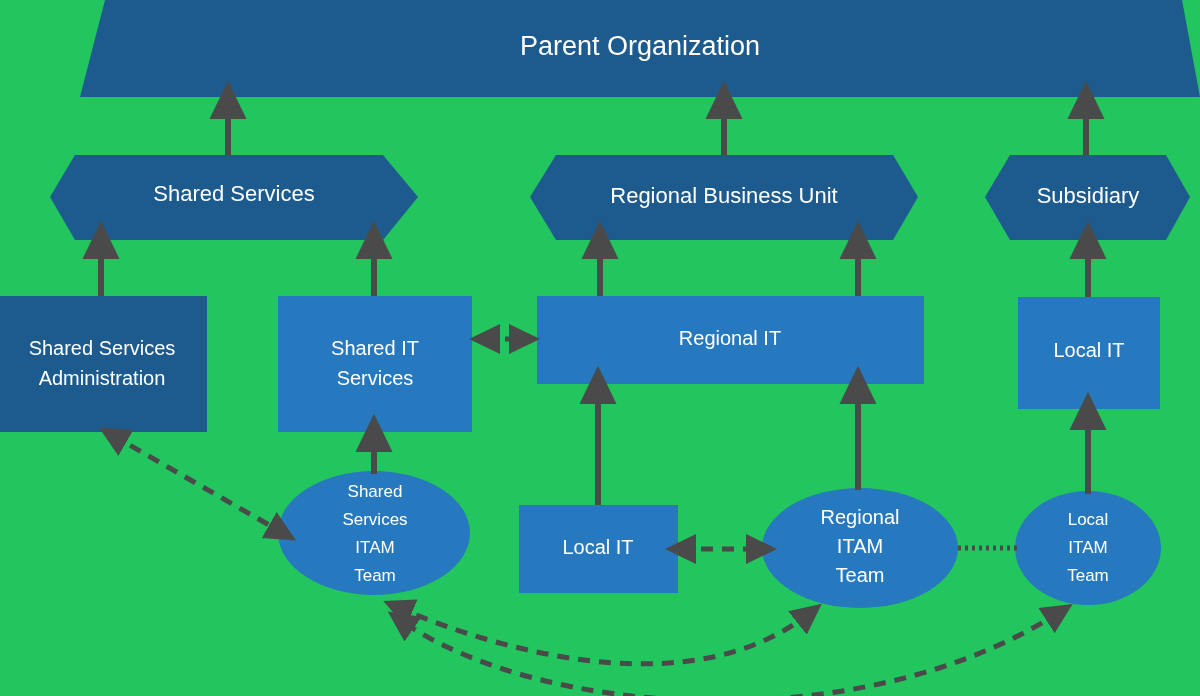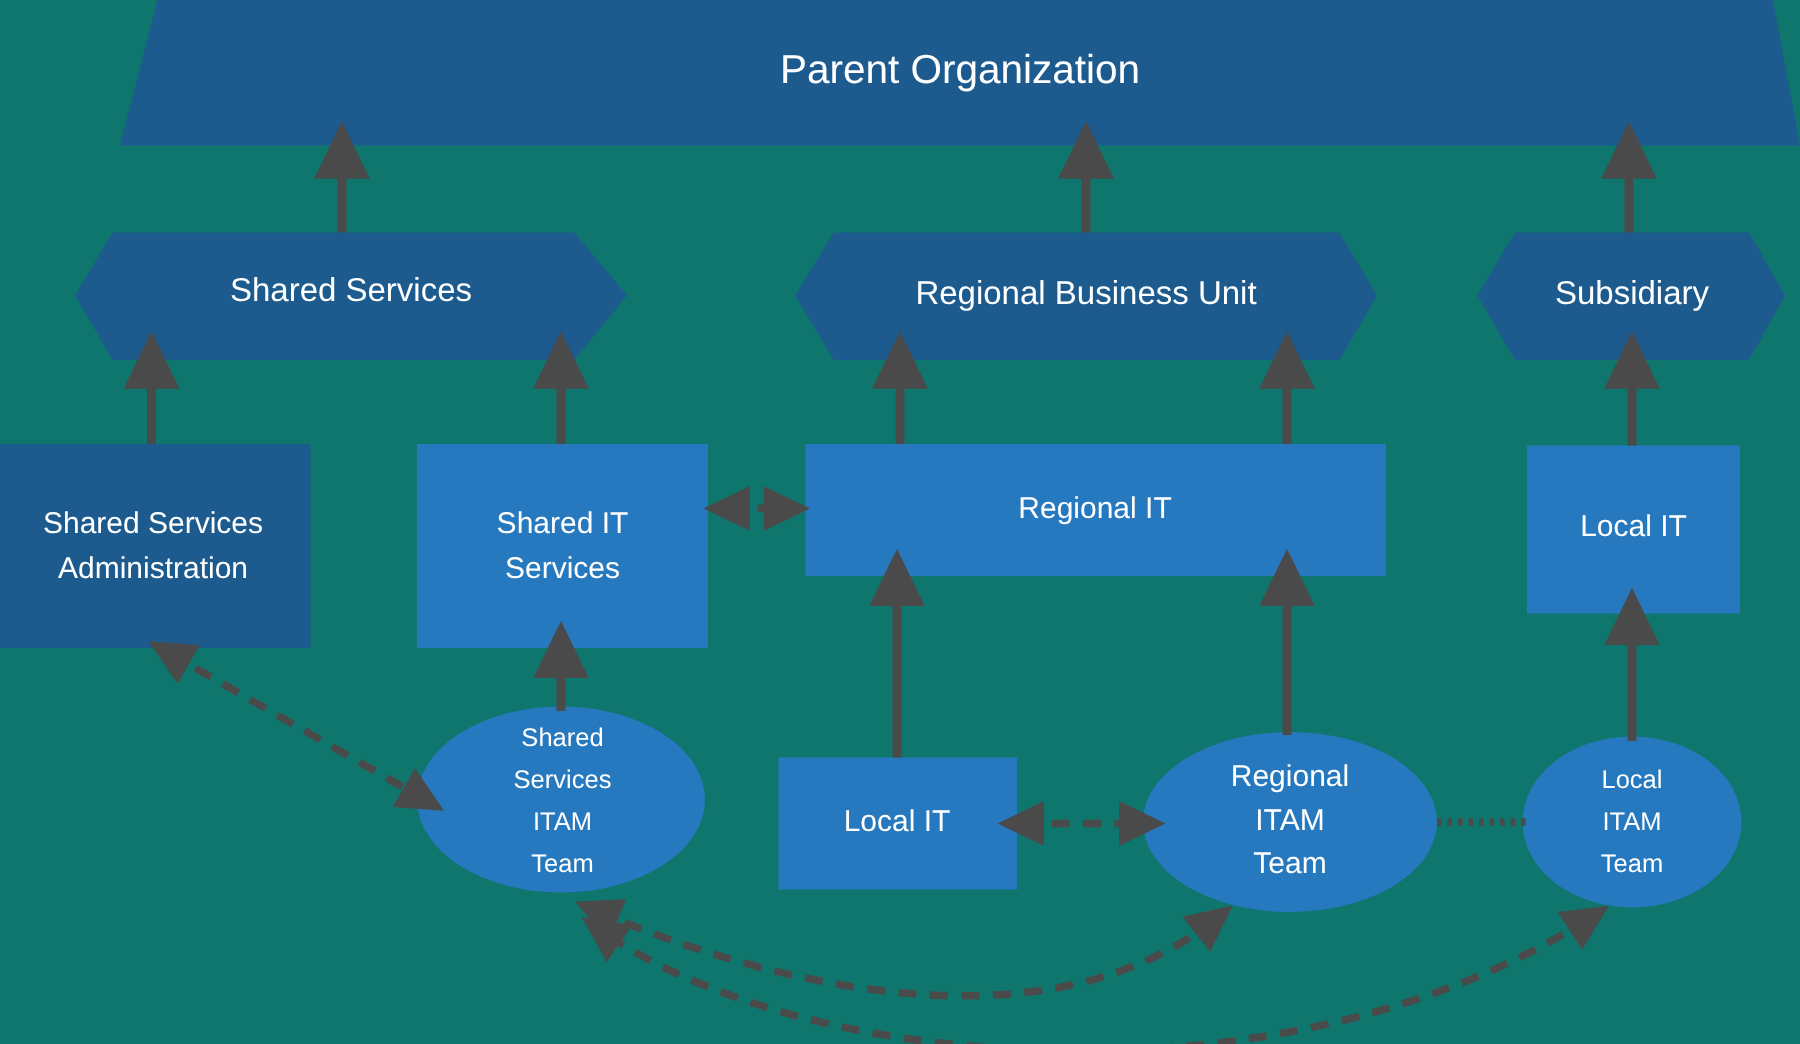--- a/index.html
+++ b/index.html
@@ -5,21 +5,21 @@
 <style>
   html, body {
     margin: 0;
     padding: 0;
     background: #4a7050;
   }
   #canvas {
     position: relative;
     width: 1200px;
     height: 696px;
-    background: #0f766e;
+    background: #22c55e;
     overflow: hidden;
     font-family: "Liberation Sans", sans-serif;
   }
   svg.layer {
     position: absolute;
     left: 0;
     top: 0;
     width: 1200px;
     height: 696px;
   }

